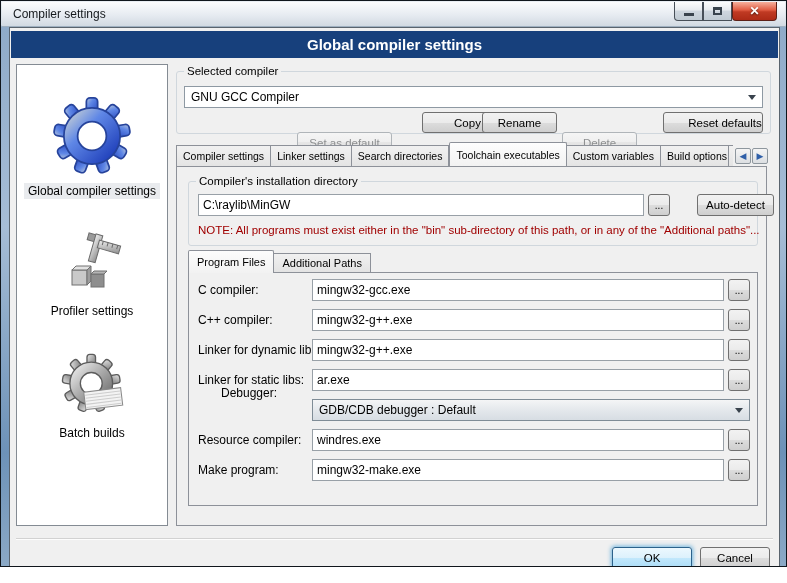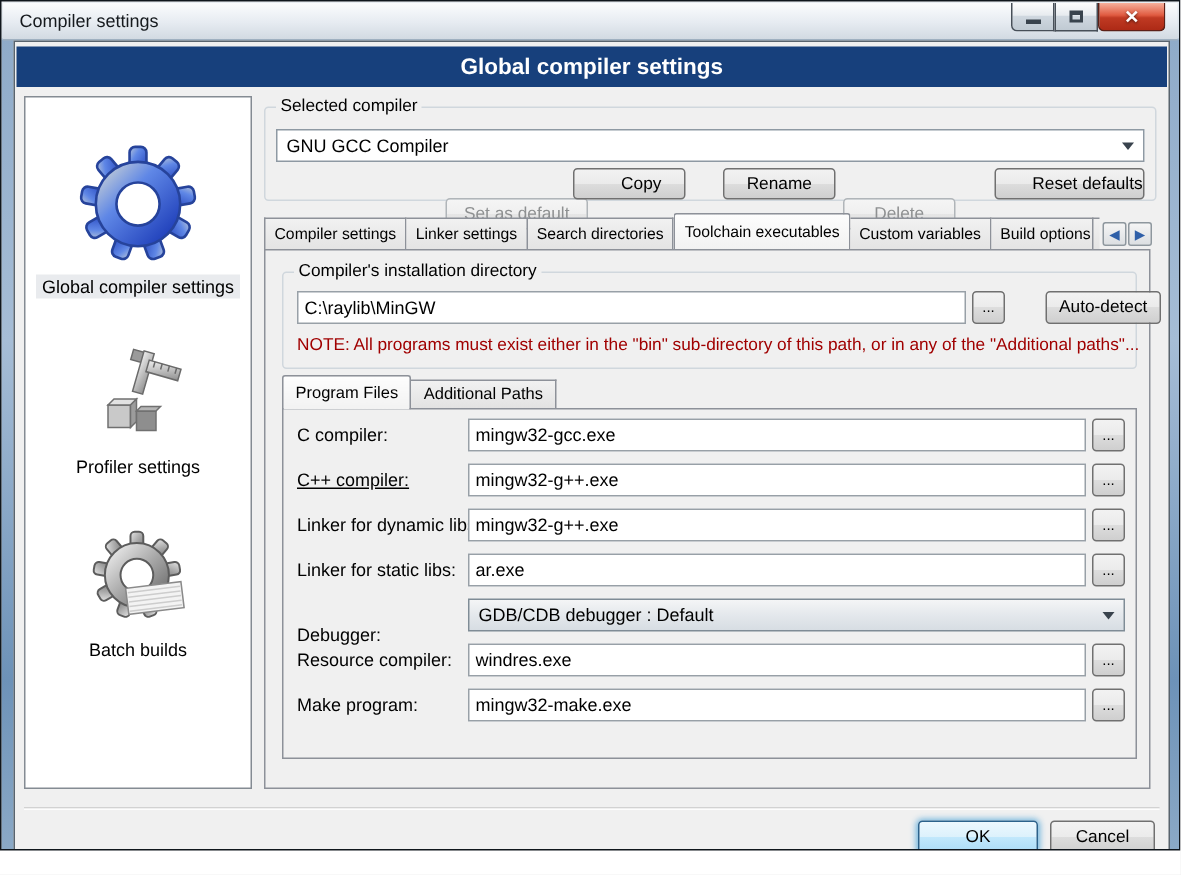--- a/index.html
+++ b/index.html
@@ -210,21 +210,21 @@
       </div>
     </div>
 
     <div class="groupbox" style="left:166px; top:43px; width:595px; height:63px;"></div>
     <span class="grouplabel" style="left:174px; top:37px;">Selected compiler</span>
     <div class="combo" style="left:174px; top:58px; width:579px;">
       <span class="val">GNU GCC Compiler</span>
       <span class="arrow-down"></span>
     </div>
     <div class="btn disabled" style="left:287px; top:84px; width:95px;">Set as default</div>
-    <div class="btn" style="left:372px; top:84px; width:75px;padding-left:16px;">Copy</div>
+    <div class="btn" style="left:412px; top:84px; width:75px;padding-left:16px;">Copy</div>
     <div class="btn" style="left:472px; top:84px; width:75px;">Rename</div>
     <div class="btn disabled" style="left:552px; top:84px; width:75px;">Delete</div>
     <div class="btn" style="left:653px; top:84px; width:100px;padding-left:24px;">Reset defaults</div>
 
     <div class="tabstrip">
       <div class="tab">Compiler settings</div>
       <div class="tab">Linker settings</div>
       <div class="tab">Search directories</div>
       <div class="tab active">Toolchain executables</div>
       <div class="tab">Custom variables</div>
@@ -250,33 +250,33 @@
     <div class="subtabstrip">
       <div class="subtab active">Program Files</div>
       <div class="subtab">Additional Paths</div>
     </div>
     <div class="subpane"></div>
 
     <span class="fieldlabel" style="top:255px;">C compiler:</span>
     <input class="input" style="left: 302px; top: 251px; width: 412px;" value="mingw32-gcc.exe">
     <div class="btn small" style="left:718px; top:251px; width:22px; height:22px;">...</div>
 
-    <span class="fieldlabel" style="top:285px;text-decoration:underline;">C++ compiler:</span>
+    <span class="fieldlabel" style="top:285px;">C++ compiler:</span>
     <input class="input" style="left: 302px; top: 281px; width: 412px;" value="mingw32-g++.exe">
     <div class="btn small" style="left:718px; top:281px; width:22px; height:22px;">...</div>
 
     <span class="fieldlabel" style="top:315px;">Linker for dynamic libs:</span>
     <input class="input" style="left: 302px; top: 311px; width: 412px;" value="mingw32-g++.exe">
     <div class="btn small" style="left:718px; top:311px; width:22px; height:22px;">...</div>
 
     <span class="fieldlabel" style="top:345px;">Linker for static libs:</span>
     <input class="input" style="left: 302px; top: 341px; width: 412px;" value="ar.exe">
     <div class="btn small" style="left:718px; top:341px; width:22px; height:22px;">...</div>
 
-    <span class="fieldlabel" style="top:388px;">Debugger:</span>
+    <span class="fieldlabel" style="top:358px;margin-left:23px;">Debugger:</span>
     <div class="combo shaded" style="left:302px; top:371px; width:438px;">
       <span class="val">GDB/CDB debugger : Default</span>
       <span class="arrow-down"></span>
     </div>
 
     <span class="fieldlabel" style="top:405px;">Resource compiler:</span>
     <input class="input" style="left: 302px; top: 401px; width: 412px;" value="windres.exe">
     <div class="btn small" style="left:718px; top:401px; width:22px; height:22px;">...</div>
 
     <span class="fieldlabel" style="top:435px;">Make program:</span>

